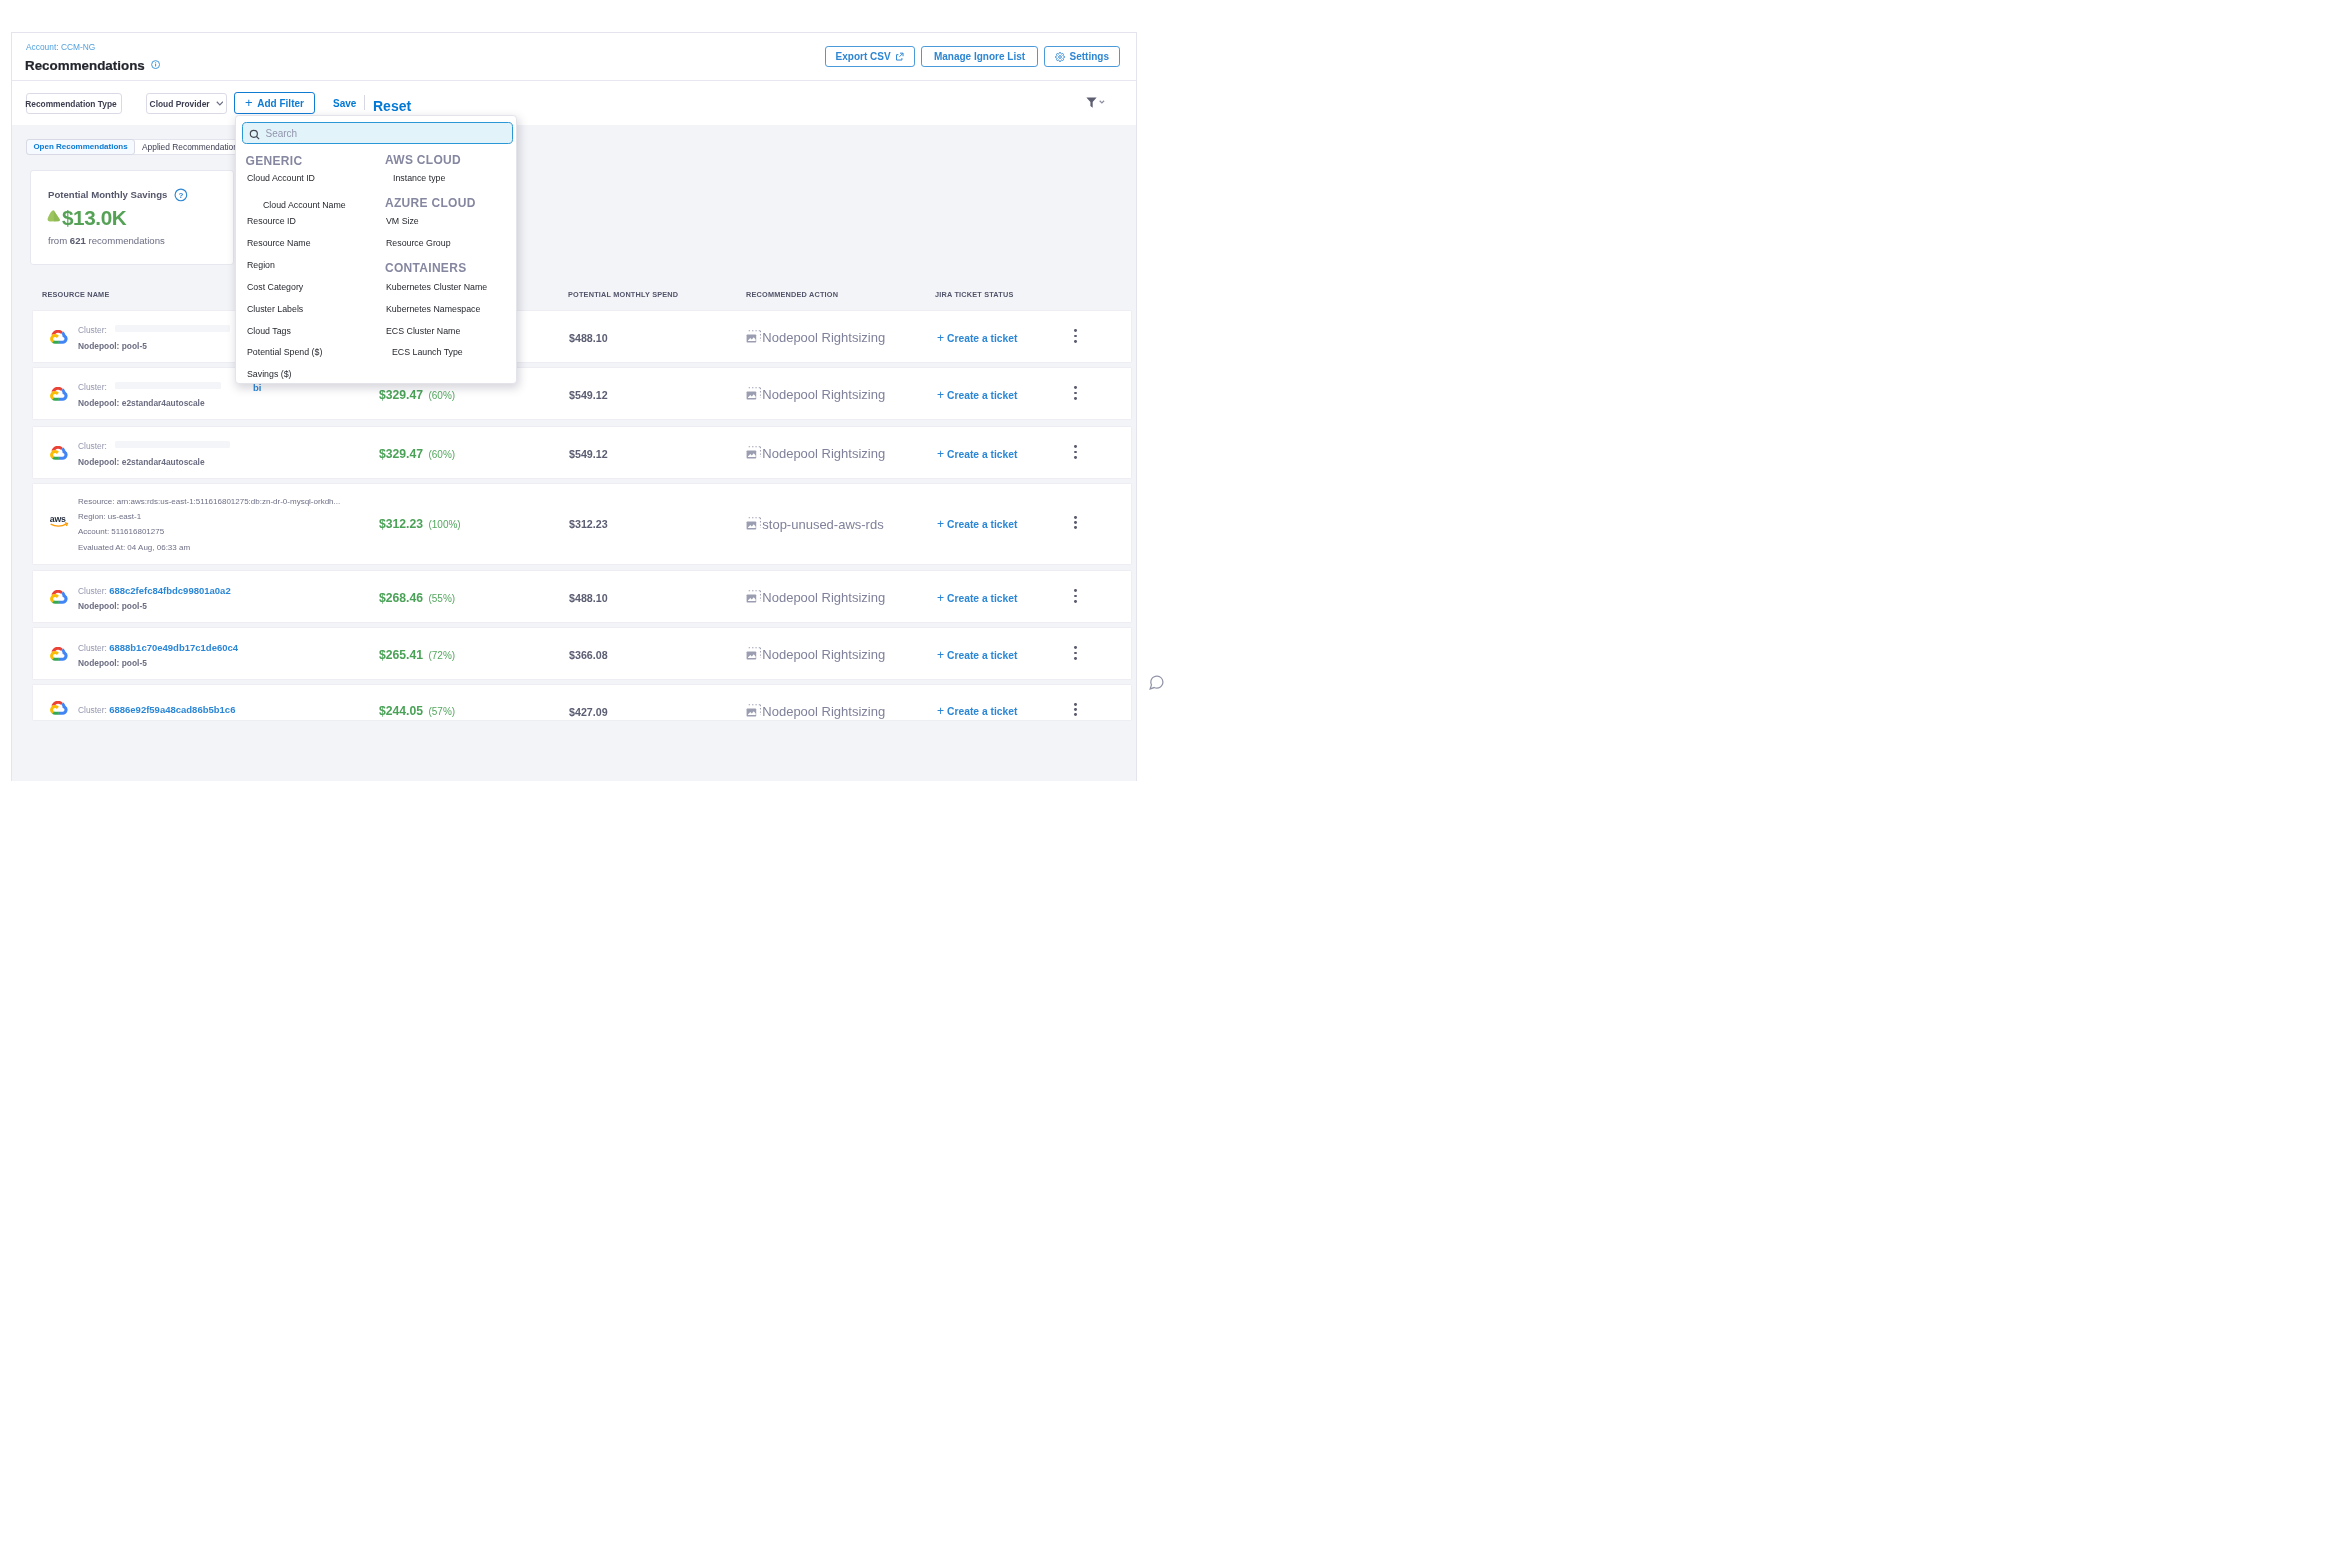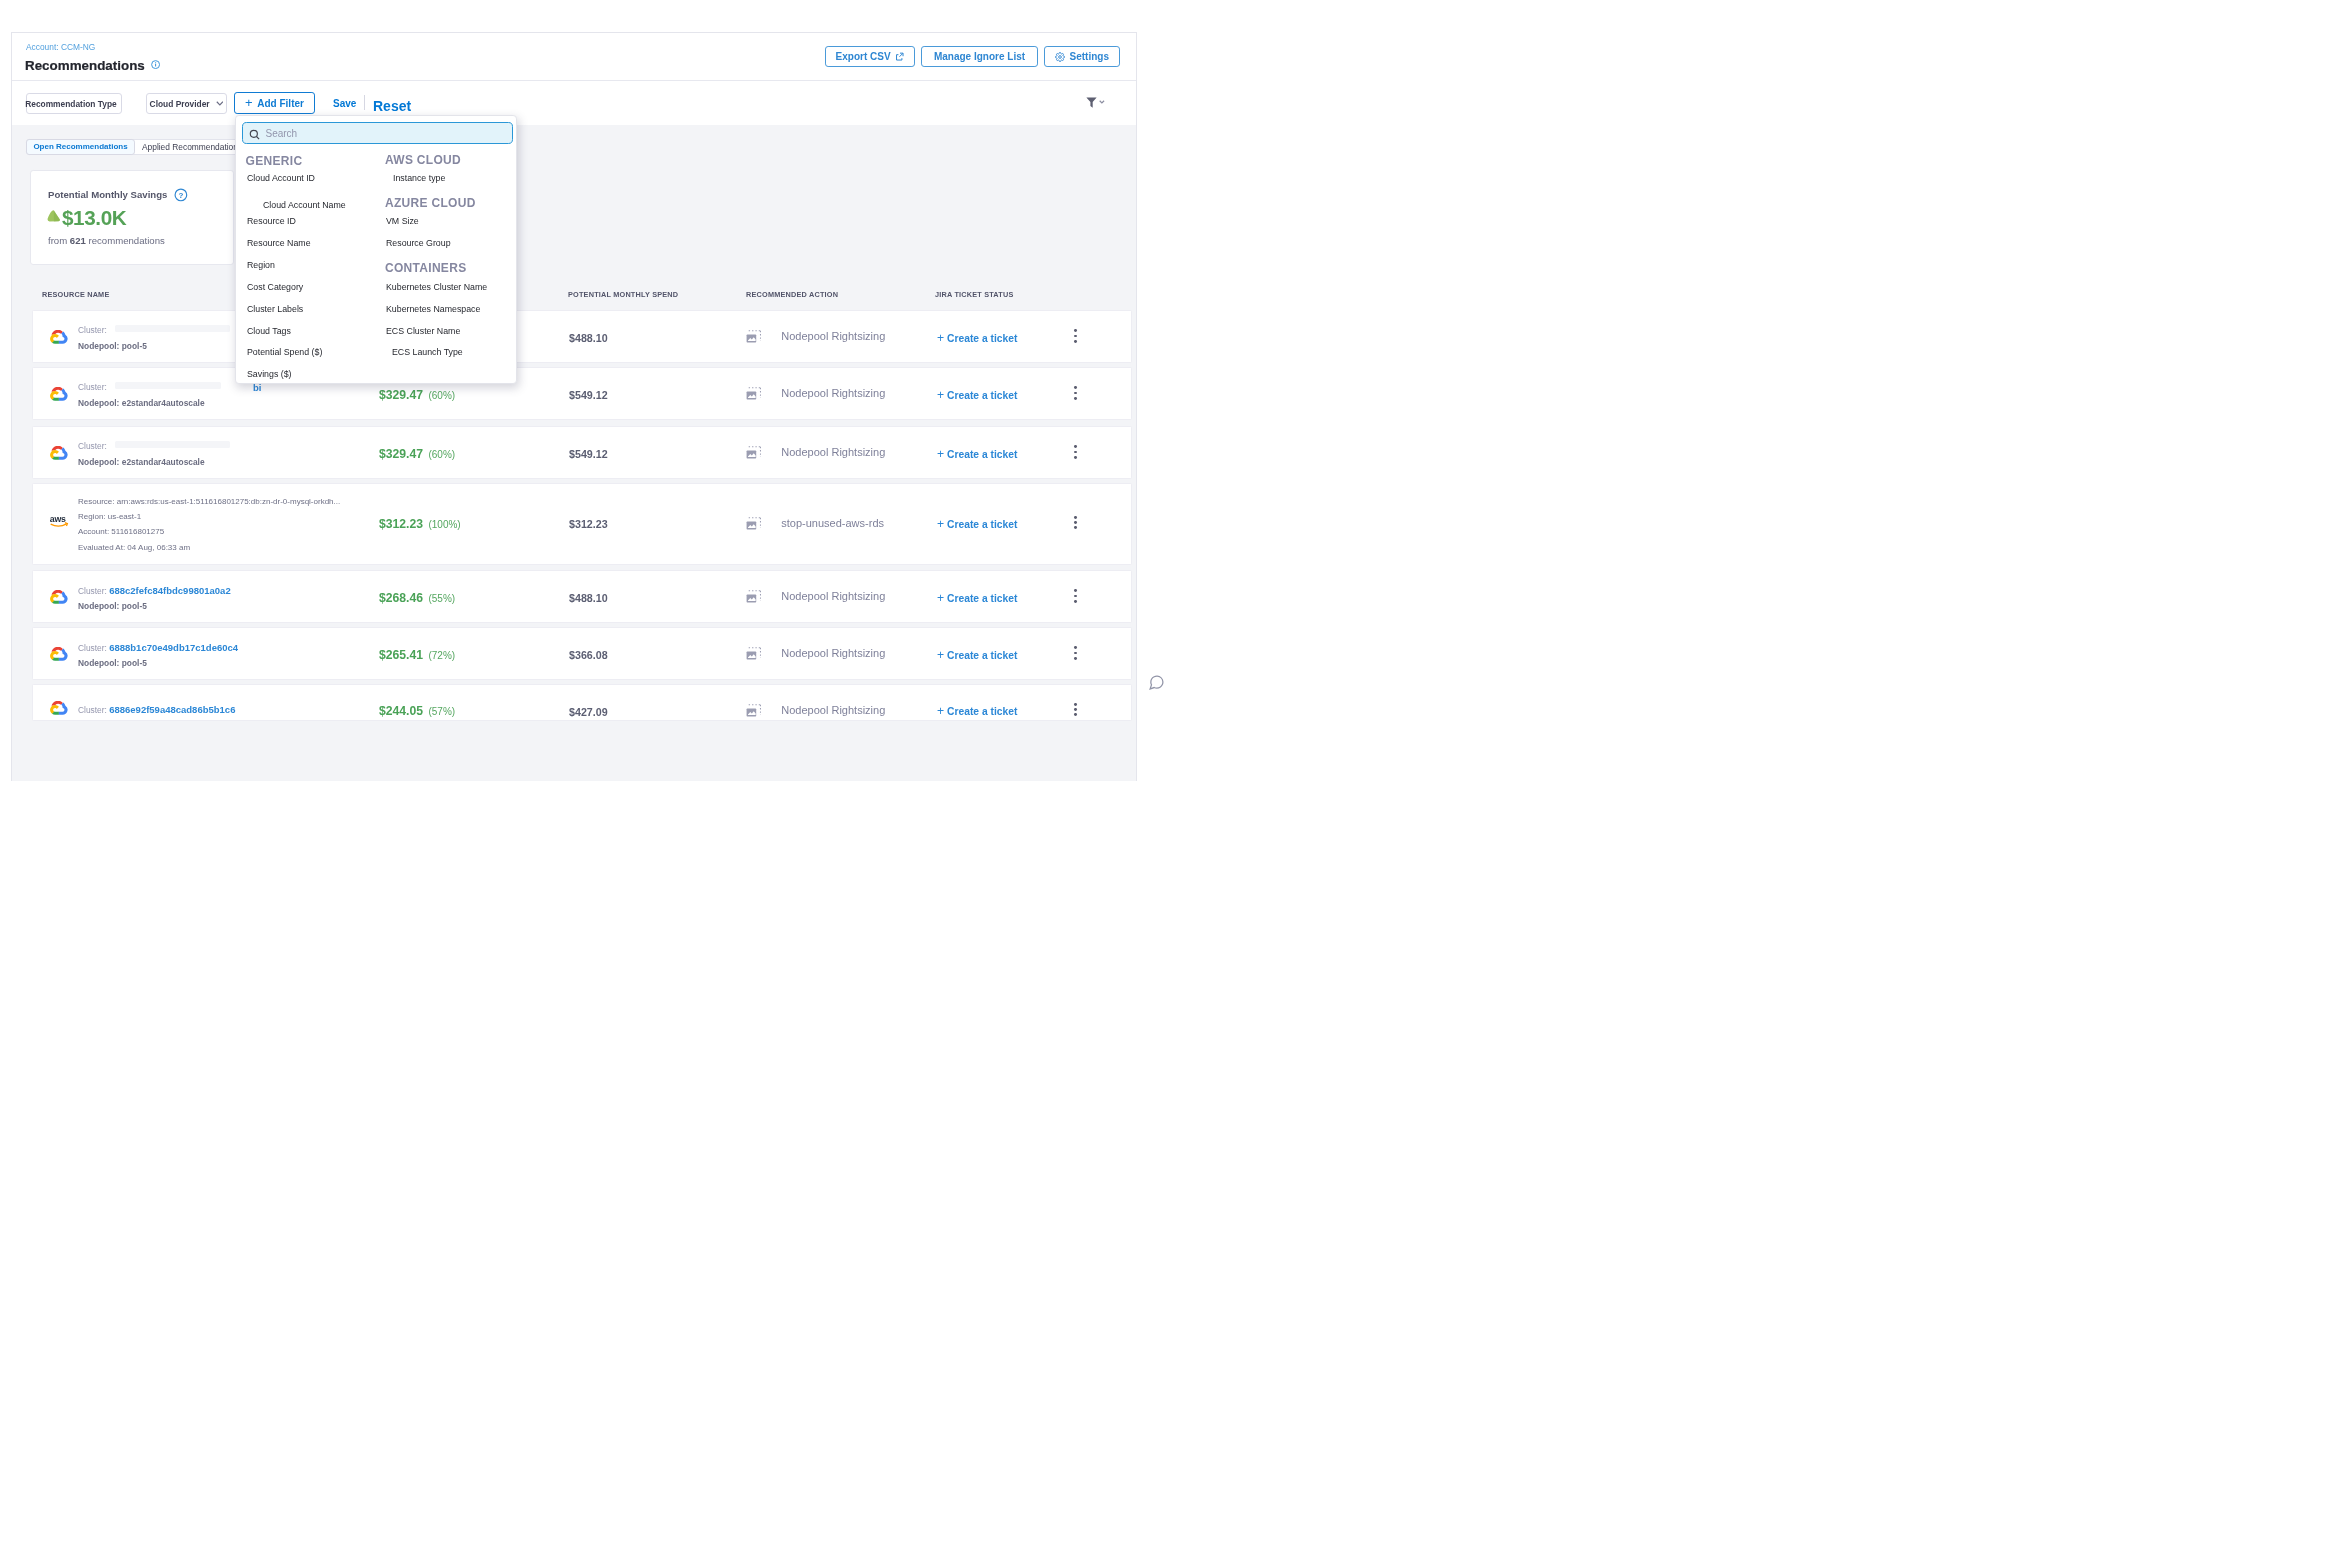--- a/index.html
+++ b/index.html
@@ -12,21 +12,21 @@
   .sel { position:absolute; height:21.4px; border:0.8px solid #d9dae6; border-radius:3.1px; background:#fff; color:#3c3e50; font-size:8.4px; font-weight:bold; display:flex; align-items:center; justify-content:center; gap:6.1px; white-space:nowrap; }
   .hdr { position:absolute; font-size:7.3px; font-weight:bold; color:#52546a; letter-spacing:0.2px; }
   .row { position:absolute; left:32px; width:1100px; background:#fff; border:0.8px solid #ededf3; border-radius:1.5px; overflow:hidden; }
   .clu { position:absolute; left:45px; font-size:8.4px; color:#9597ae; white-space:nowrap; }
   .clu b { color:#6b6d81; }
   .clu.rl { color:#6e7086; font-size:8px; }
   .lnk { color:#2b87d6; font-weight:bold; font-size:9.5px; }
   .amt { position:absolute; left:346px; font-size:12.2px; font-weight:bold; color:#4aa257; white-space:nowrap; }
   .amt span { font-size:10px; font-weight:normal; color:#54a65f; }
   .spend { position:absolute; left:536px; font-size:10.7px; font-weight:bold; color:#5b5e72; }
-  .act { position:absolute; left:713px; display:flex; align-items:flex-start; gap:20px; color:#7f819a; font-size:11px; white-space:nowrap; }
+  .act { position:absolute; left:713px; display:flex; align-items:center; gap:1px; color:#7f819a; font-size:13px; white-space:nowrap; }
   .tick { position:absolute; left:904px; color:#2b87d6; font-size:10.3px; font-weight:bold; white-space:nowrap; }
   .tick .pl { font-size:12.2px; font-weight:normal; }
   .dots { position:absolute; left:1041px; width:3.1px; }
   .dots i { display:block; width:2.8px; height:2.8px; border-radius:50%; background:#5c5e70; margin:0 0 2.4px 0; }
   #panel { position:absolute; left:235px; top:115px; width:282px; height:269px; background:#fff; border:0.8px solid #e3e4ea; border-radius:3.8px; box-shadow:1.5px 3.1px 9.2px rgba(60,60,90,0.22); z-index:5; }
   .ditem { position:absolute; font-size:8.8px; color:#26282f; white-space:nowrap; }
   .redact { display:inline-block; height:7.7px; background:#f4f5f8; border-radius:1.5px; vertical-align:0.8px; margin-left:5.4px; }
   .dhead { position:absolute; font-size:12px; font-weight:bold; color:#8587a0; letter-spacing:0.3px; }
 </style>
 </head>

